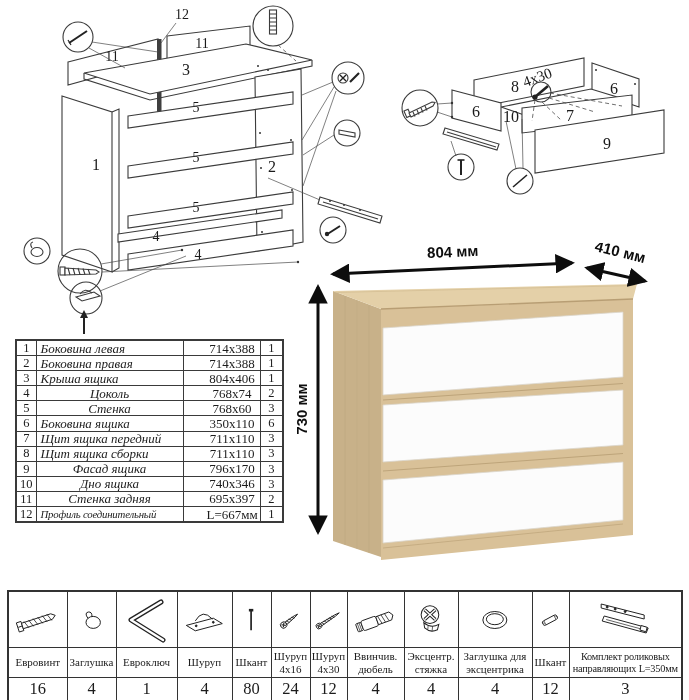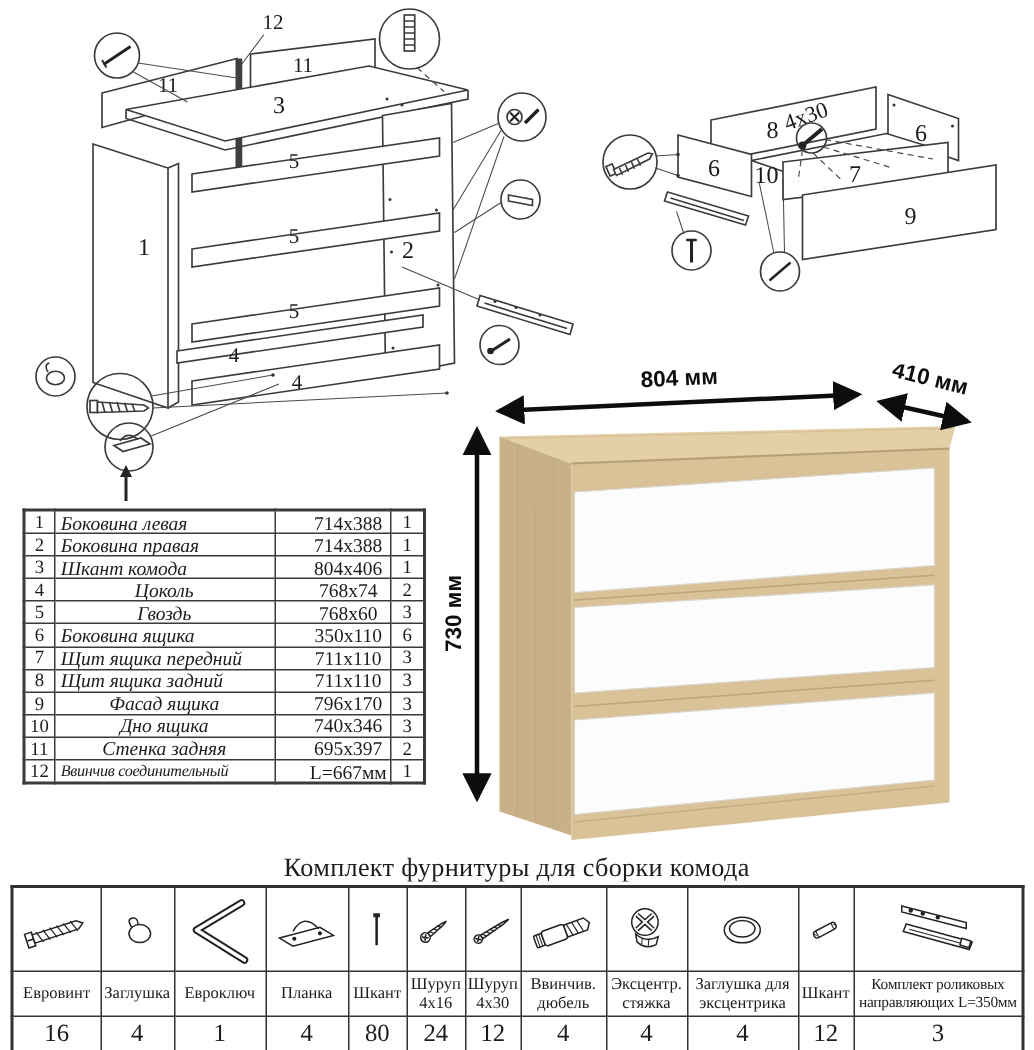--- a/index.html
+++ b/index.html
@@ -246,51 +246,51 @@
           <td class="qty">1</td>
         </tr>
       <tr>
           <td class="num">2</td>
           <td class="name">Боковина правая</td>
           <td class="size">714x388</td>
           <td class="qty">1</td>
         </tr>
       <tr>
           <td class="num">3</td>
-          <td class="name">Шкант комода</td>
+          <td class="name">Крыша ящика</td>
           <td class="size">804x406</td>
           <td class="qty">1</td>
         </tr>
       <tr>
           <td class="num">4</td>
           <td class="name c">Цоколь</td>
           <td class="size">768x74</td>
           <td class="qty">2</td>
         </tr>
       <tr>
           <td class="num">5</td>
-          <td class="name c">Гвоздь</td>
+          <td class="name c">Стенка</td>
           <td class="size">768x60</td>
           <td class="qty">3</td>
         </tr>
       <tr>
           <td class="num">6</td>
           <td class="name">Боковина ящика</td>
           <td class="size">350x110</td>
           <td class="qty">6</td>
         </tr>
       <tr>
           <td class="num">7</td>
           <td class="name">Щит ящика передний</td>
           <td class="size">711x110</td>
           <td class="qty">3</td>
         </tr>
       <tr>
           <td class="num">8</td>
-          <td class="name">Щит ящика задний</td>
+          <td class="name">Щит ящика сборки</td>
           <td class="size">711x110</td>
           <td class="qty">3</td>
         </tr>
       <tr>
           <td class="num">9</td>
           <td class="name c">Фасад ящика</td>
           <td class="size">796x170</td>
           <td class="qty">3</td>
         </tr>
       <tr>
@@ -300,21 +300,21 @@
           <td class="qty">3</td>
         </tr>
       <tr>
           <td class="num">11</td>
           <td class="name c">Стенка задняя</td>
           <td class="size">695x397</td>
           <td class="qty">2</td>
         </tr>
       <tr>
           <td class="num">12</td>
-          <td class="name sm">Ввинчив соединительный</td>
+          <td class="name sm">Профиль соединительный</td>
           <td class="size">L=667мм</td>
           <td class="qty">1</td>
         </tr>
     </tbody>
   </table>
 
   <svg id="dresser" width="394" height="322" viewBox="0 0 394 322">
     <defs>
       <marker id="ah" viewBox="0 0 10 10" refX="8.5" refY="5" markerWidth="6.5" markerHeight="6.5" orient="auto-start-reverse">
         <path d="M0 0 L10 5 L0 10 Z" fill="#0d0d0d"></path>
@@ -350,21 +350,20 @@
     <g>
       <line x1="292" y1="25" x2="350" y2="38" stroke="#0d0d0d" stroke-width="3" marker-start="url(#ah)" marker-end="url(#ah)"></line>
       <text class="dim" transform="translate(324,14) rotate(14)" text-anchor="middle">410 мм</text>
     </g>
     <g>
       <line x1="23" y1="44" x2="23" y2="289" stroke="#0d0d0d" stroke-width="3" marker-start="url(#ah)" marker-end="url(#ah)"></line>
       <text class="dim" transform="translate(12,166) rotate(-90)" text-anchor="middle">730 мм</text>
     </g>
   </svg>
 
-  <div id="hw-title">Комплект фурнитуры для сборки комода</div>
 
   <table id="hw-table">
     <colgroup>
       <col style="width:59px">
         <col style="width:49px">
         <col style="width:61px">
         <col style="width:55px">
       <col style="width:39px">
         <col style="width:39px">
         <col style="width:37px">
@@ -486,21 +485,21 @@
               <line x1="8" y1="24.5" x2="45" y2="34.5" stroke-width=".7"></line>
               <path d="M43 30.5 l6 1.8 l-1.2 4.5 l-6 -1.8 Z"></path>
             </g>
           </svg>
         </td>
       </tr>
       <tr class="labels">
         <td>Евровинт</td>
         <td>Заглушка</td>
         <td>Евроключ</td>
-        <td>Планка</td>
+        <td>Шуруп</td>
         <td>Шкант</td>
         <td>Шуруп 4x16</td>
         <td>Шуруп 4x30</td>
         <td>Ввинчив. дюбель</td>
         <td>Эксцентр. стяжка</td>
         <td>Заглушка для эксцентрика</td>
         <td>Шкант</td>
         <td class="tiny">Комплект роликовых направляющих L=350мм</td>
       </tr>
       <tr class="qtys">

